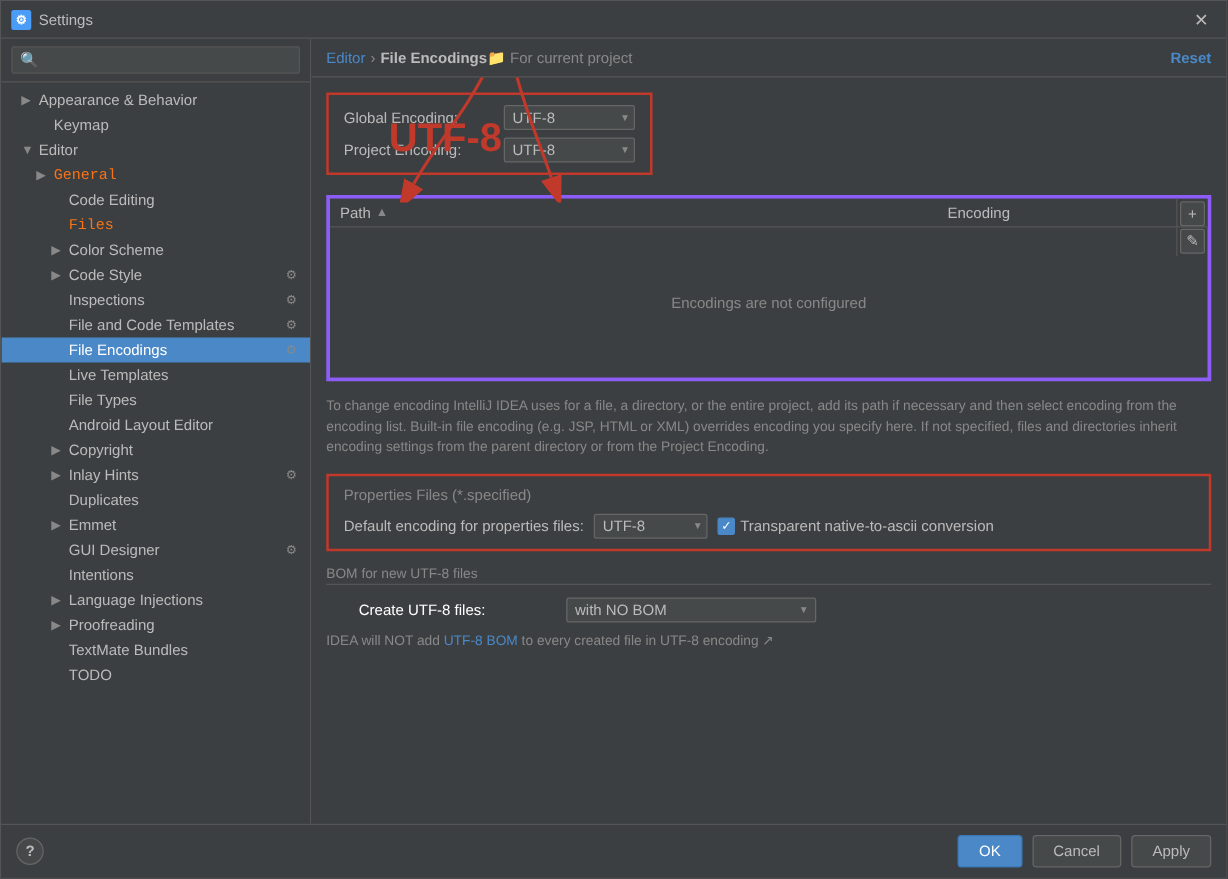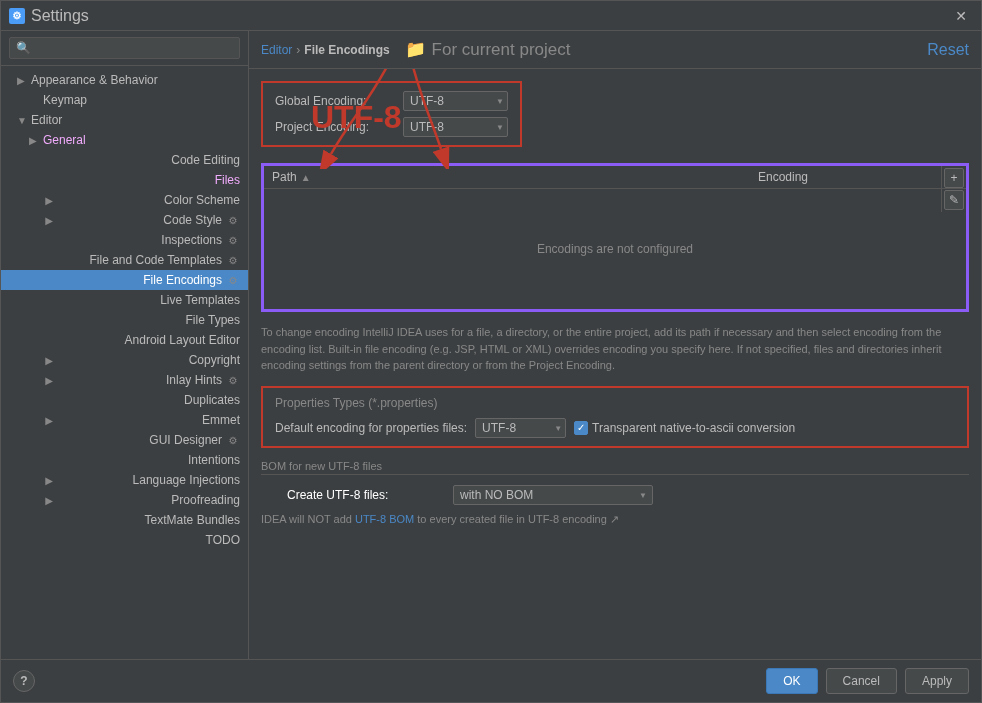--- a/index.html
+++ b/index.html
@@ -41,21 +41,21 @@
       display: flex;
       align-items: center;
       justify-content: center;
       font-size: 10px;
       color: white;
       font-weight: bold;
     }
     .title-bar-text {
       flex: 1;
       color: #bbbbbb;
-      font-size: 16px;
+      font-size: 12px;
     }
     .title-bar-close {
       cursor: pointer;
       color: #bbbbbb;
       font-size: 14px;
       padding: 2px 6px;
     }
     .main-content {
       display: flex;
       flex: 1;
@@ -99,40 +99,40 @@
       cursor: pointer;
       color: #bbbbbb;
       font-size: 12px;
       white-space: nowrap;
       display: flex;
       align-items: center;
     }
     .tree-item.selected { background: #4a88c7; color: white; }
     .tree-item.level1 { padding-left: 16px; }
     .tree-item.level2 { padding-left: 28px; }
-    .tree-item.level3 { padding-left: 40px; text-align: right; }
+    .tree-item.level3 { padding-left: 40px; }
     .tree-arrow {
       display: inline-block;
       width: 12px;
       margin-right: 2px;
       font-size: 10px;
       color: #888;
     }
     .tree-item-label { flex: 1; }
     .tree-item-icon {
       width: 14px;
       height: 14px;
       margin-left: 4px;
       display: flex;
       align-items: center;
       justify-content: center;
       font-size: 10px;
       color: #888;
     }
-    .sidebar-item-blue { color: #f0abfc; }
+    .sidebar-item-blue { color: #f97316; font-family: Liberation Mono, monospace; }
     
     .right-panel {
       flex: 1;
       display: flex;
       flex-direction: column;
       background: #3c3f41;
       overflow: hidden;
     }
     .panel-header {
       display: flex;
@@ -147,29 +147,29 @@
       font-size: 12px;
       color: #bbbbbb;
     }
     .breadcrumb-separator {
       margin: 0 4px;
       color: #888;
     }
     .breadcrumb-current { color: #bbbbbb; font-weight: 600; }
     .breadcrumb-link { color: #4a88c7; cursor: pointer; }
     .breadcrumb-project {
-      margin-left: 16px;
-      color: #888;
-      font-size: 17px;
+      color: #888;
+      font-size: 12px;
     }
     .panel-reset {
       margin-left: auto;
       color: #4a88c7;
       cursor: pointer;
-      font-size: 16px;
+      font-size: 12px;
+      font-weight: bold;
     }
     .panel-body {
       flex: 1;
       overflow-y: auto;
       padding: 12px;
     }
     .panel-body::-webkit-scrollbar { width: 6px; }
     .panel-body::-webkit-scrollbar-track { background: #3c3f41; }
     .panel-body::-webkit-scrollbar-thumb { background: #555; }
     
@@ -622,21 +622,21 @@
             <div style="position:absolute; right:0; top:0; display:flex; flex-direction:column; padding:2px; gap:2px; border-left:1px solid #555;">
               <div class="table-btn">+</div>
               <div class="table-btn">✎</div>
             </div>
           </div>
         </div>
 
         <div class="description-text">To change encoding IntelliJ IDEA uses for a file, a directory, or the entire project, add its path if necessary and then select encoding from the encoding list. Built-in file encoding (e.g. JSP, HTML or XML) overrides encoding you specify here. If not specified, files and directories inherit encoding settings from the parent directory or from the Project Encoding.</div>
 
         <div class="properties-box">
-          <div class="properties-title">Properties Types (*.properties)</div>
+          <div class="properties-title">Properties Files (*.specified)</div>
           <div class="properties-row">
             <span class="properties-label">Default encoding for properties files:</span>
             <div class="select-wrapper">
               <select>
                 <option>UTF-8</option>
                 <option>ISO-8859-1</option>
               </select>
             </div>
             <label class="checkbox-label">
               <div class="checkbox-checked">✓</div>

